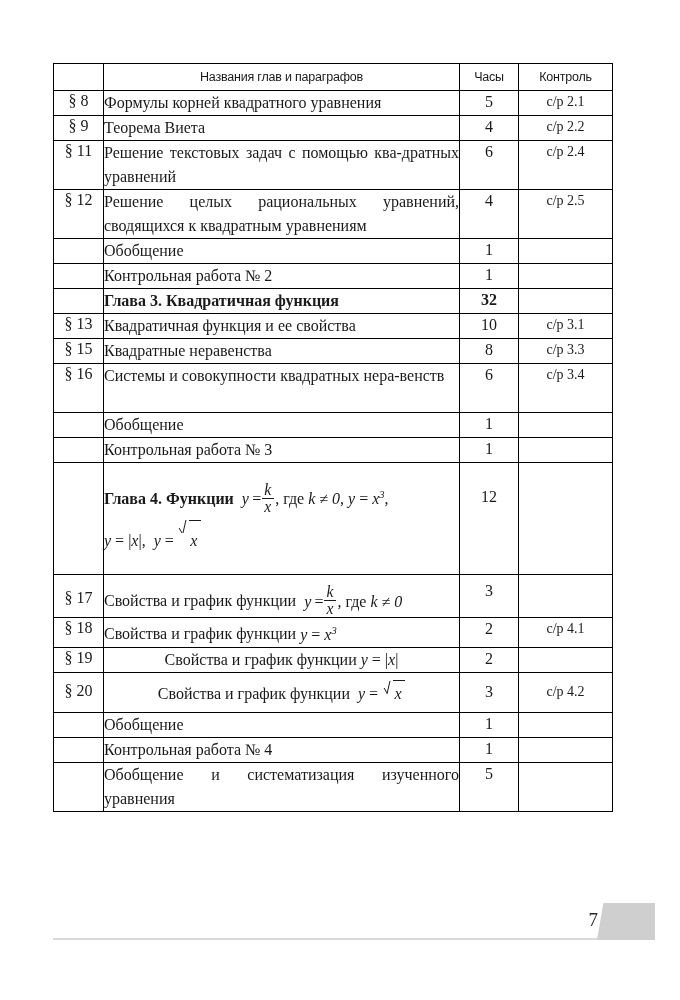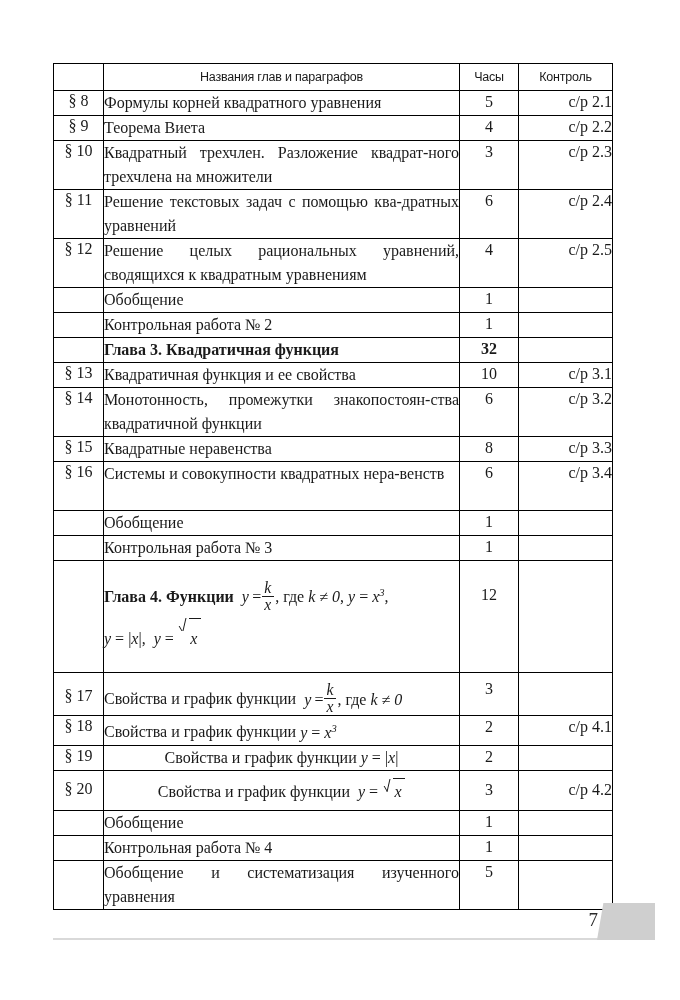--- a/index.html
+++ b/index.html
@@ -73,22 +73,22 @@
     text-justify: inter-word;
     hyphens: manual;
   }
   .cell-hours {
     text-align: center;
     font-size: 16px;
     line-height: 22px;
     padding: 3px 2px 2px 2px;
   }
   .cell-ctrl {
-    text-align: right;
-    font-size: 16px;
+    text-align: center;
+    font-size: 14px;
     line-height: 22px;
     padding: 3px 2px 2px 2px;
     white-space: nowrap;
   }
 
   .row-1line .cell-title,
   .row-1line .cell-par,
   .row-1line .cell-hours,
   .row-1line .cell-ctrl { height: 22px; }
 
@@ -234,26 +234,20 @@
         <td class="cell-ctrl">с/р 2.1</td>
       </tr>
 
       <tr class="row-1line">
         <td class="cell-par">§ 9</td>
         <td class="cell-title">Теорема Виета</td>
         <td class="cell-hours">4</td>
         <td class="cell-ctrl">с/р 2.2</td>
       </tr>
 
-      <tr class="row-2line">
-        <td class="cell-par">§ 10</td>
-        <td class="cell-title">Квадратный трехчлен. Разложение квадрат-<wbr>ного трехчлена на множители</td>
-        <td class="cell-hours">3</td>
-        <td class="cell-ctrl">с/р 2.3</td>
-      </tr>
 
       <tr class="row-2line">
         <td class="cell-par">§ 11</td>
         <td class="cell-title">Решение текстовых задач с помощью ква-<wbr>дратных уравнений</td>
         <td class="cell-hours">6</td>
         <td class="cell-ctrl">с/р 2.4</td>
       </tr>
 
       <tr class="row-2line">
         <td class="cell-par">§ 12</td>
@@ -283,26 +277,20 @@
         <td class="cell-ctrl"></td>
       </tr>
 
       <tr class="row-1line">
         <td class="cell-par">§ 13</td>
         <td class="cell-title">Квадратичная функция и ее свойства</td>
         <td class="cell-hours">10</td>
         <td class="cell-ctrl">с/р 3.1</td>
       </tr>
 
-      <tr class="row-2line">
-        <td class="cell-par">§ 14</td>
-        <td class="cell-title">Монотонность, промежутки знакопостоян-<wbr>ства квадратичной функции</td>
-        <td class="cell-hours">6</td>
-        <td class="cell-ctrl">с/р 3.2</td>
-      </tr>
 
       <tr class="row-1line">
         <td class="cell-par">§ 15</td>
         <td class="cell-title">Квадратные неравенства</td>
         <td class="cell-hours">8</td>
         <td class="cell-ctrl">с/р 3.3</td>
       </tr>
 
       <tr class="row-2line">
         <td class="cell-par">§ 16</td>

